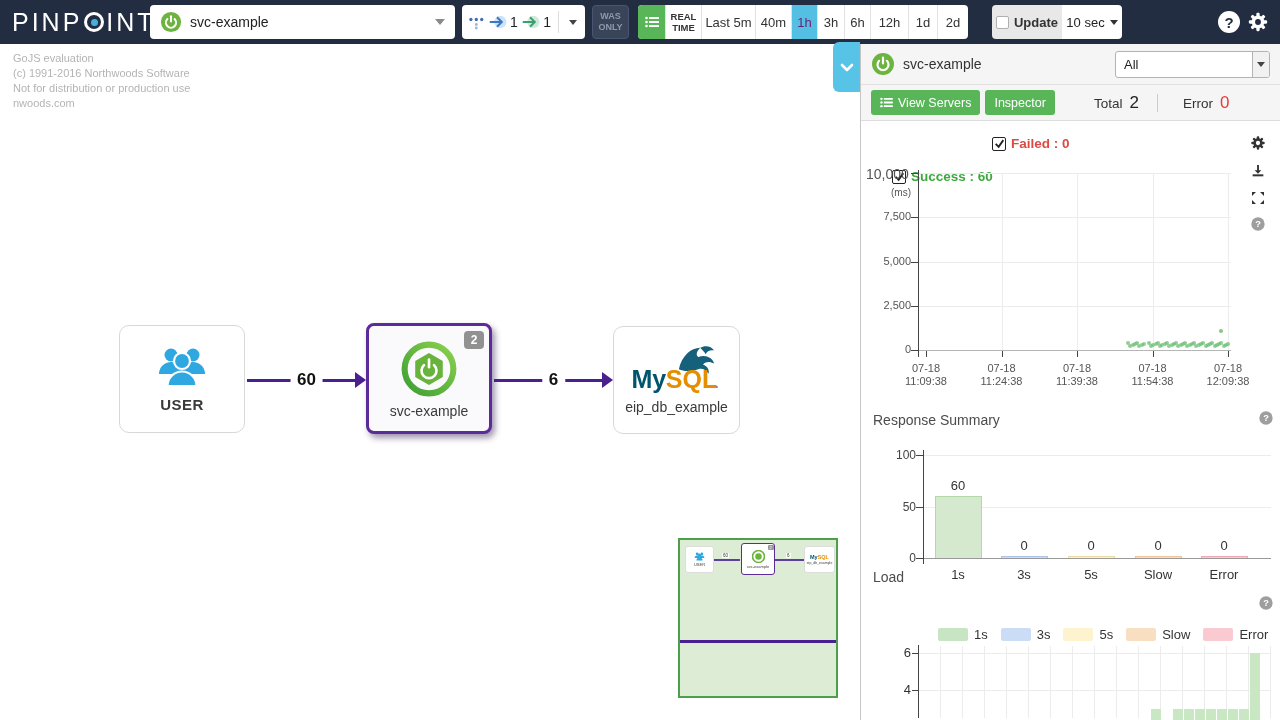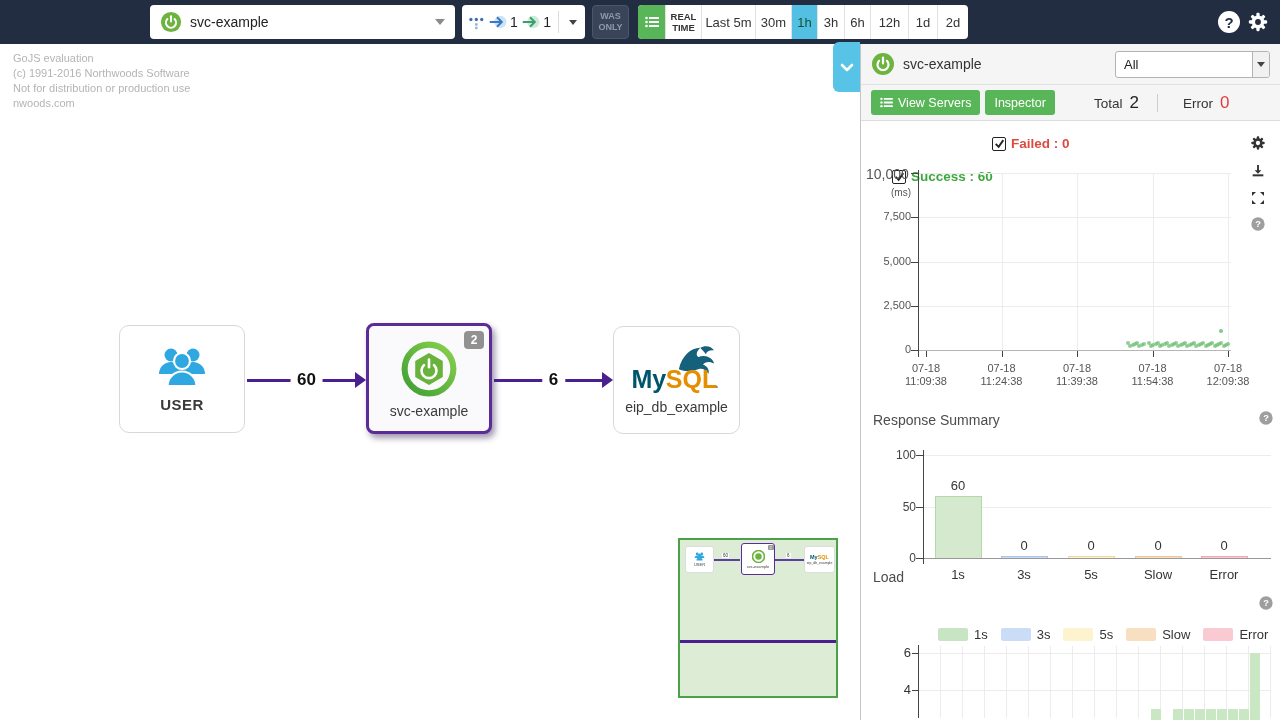--- a/index.html
+++ b/index.html
@@ -19,21 +19,21 @@
 .sm-caret { width:0; height:0; border-left:4px solid transparent; border-right:4px solid transparent; border-top:5px solid #444; }
 .depth-box .sm-caret { margin:0 2px 0 7px; }
 .was-only { position:absolute; left:592px; top:5px; width:37px; height:34px; background:#3a4459; border:1px solid #4a5671; border-radius:4px; color:#8e99ad; font-size:9px; font-weight:bold; text-align:center; line-height:1.2; display:flex; flex-direction:column; justify-content:center; }
 .range-group { position:absolute; left:638px; top:5px; height:34px; background:#fff; border-radius:4px; display:flex; overflow:hidden; }
 .range-group > * { border-left:1px solid #e2e2e2; display:flex; align-items:center; justify-content:center; }
 .range-group > *:first-child { border-left:none; }
 .btn-list-green { width:27px; background:#58b658; }
 .btn-realtime { width:36px; font-size:9.5px; font-weight:bold; color:#333; flex-direction:column; line-height:1.2; }
 .trange { font-size:13px; color:#333; }
 .tr-0{width:54px}.tr-1{width:36px}.tr-2{width:26px}.tr-3{width:27px}.tr-4{width:26px}.tr-5{width:38px}.tr-6{width:29px}.tr-7{width:31px}
-.trange.active { background:#53bfe3; color:#14532d; }
+.trange.active { background:#53bfe3; color:#701a75; }
 .update-box { position:absolute; left:992px; top:5px; width:130px; height:34px; border-radius:4px; overflow:hidden; display:flex; }
 .update-left { width:70px; background:#e8e8e8; display:flex; align-items:center; justify-content:center; gap:5px; font-size:13px; font-weight:bold; color:#333; }
 .cb-empty { width:13px; height:13px; background:#fff; border:1px solid #b0b0b0; border-radius:2px; }
 .update-right { flex:1; background:#fff; display:flex; align-items:center; justify-content:center; gap:5px; font-size:13px; color:#222; }
 .update-right .sm-caret { border-top-color:#333; }
 .nav-help { position:absolute; left:1218px; top:11px; width:22px; height:22px; border-radius:50%; background:#fff; color:#232d41; font-weight:bold; font-size:15px; display:flex; align-items:center; justify-content:center; }
 .nav-gear { position:absolute; left:1247px; top:11px; width:22px; height:22px; }
 
 
 .map { position:absolute; left:0; top:44px; width:860px; height:676px; background:#fff; }
@@ -88,20 +88,25 @@
 .help-gray { position:absolute; left:397px; width:16px; height:16px; }
 .layer { position:absolute; left:0; top:0; width:420px; height:597px; }
 .legend-row { position:absolute; left:77px; top:506px; display:flex; align-items:center; gap:13px; }
 .legend-item { display:flex; align-items:center; gap:6px; font-size:13px; color:#333; }
 .legend-swatch { width:30px; height:13px; border-radius:2px; }
 </style>
 </head>
 <body>
 
 <div class="nav">
+  <div class="logo">
+      <span>PINP</span>
+      <span class="logo-o"></span>
+      <span>INT</span>
+    </div>
 
   <div class="app-select">
     <svg width="22" height="22" viewBox="0 0 24 24">
         <circle cx="12" cy="12" r="11" fill="#6db33f"></circle>
         <rect x="10.9" y="4.5" width="2.2" height="8" rx="1.1" fill="#fff"></rect>
         <path d="M8.1 8.8 A5.5 5.5 0 1 0 15.9 8.8" stroke="#fff" stroke-width="2.2" fill="none" stroke-linecap="round"></path>
       </svg>
     <span>svc-example</span>
     <span class="caret"></span>
   </div>
@@ -148,29 +153,39 @@
             <circle cx="1.5" cy="10" r="1.3"></circle>
             <rect x="4" y="9" width="10" height="2" rx=".5"></rect>
           </g>
         </svg>
     </div>
     <div class="btn-realtime">
       <span>REAL</span>
       <span>TIME</span>
     </div>
     <div class="trange tr-0">Last 5m</div>
-    <div class="trange tr-1">30m</div>
+    <div class="trange tr-1">40m</div>
     <div class="trange tr-2 active">1h</div>
     <div class="trange tr-3">3h</div>
     <div class="trange tr-4">6h</div>
     <div class="trange tr-5">12h</div>
     <div class="trange tr-6">1d</div>
     <div class="trange tr-7">2d</div>
   </div>
 
+  <div class="update-box">
+    <div class="update-left">
+      <span class="cb-empty"></span>
+      <span>Update</span>
+    </div>
+    <div class="update-right">
+      <span>10 sec</span>
+      <span class="sm-caret"></span>
+    </div>
+  </div>
 
   <div class="nav-help">
       <span>?</span>
     </div>
   <svg class="nav-gear" viewBox="0 0 24 24">
       <g fill="#fff">
         <rect x="10.2" y="2" width="3.6" height="20" rx="1.2"></rect>
         <rect x="10.2" y="2" width="3.6" height="20" rx="1.2" transform="rotate(45 12 12)"></rect>
         <rect x="10.2" y="2" width="3.6" height="20" rx="1.2" transform="rotate(90 12 12)"></rect>
         <rect x="10.2" y="2" width="3.6" height="20" rx="1.2" transform="rotate(135 12 12)"></rect>

